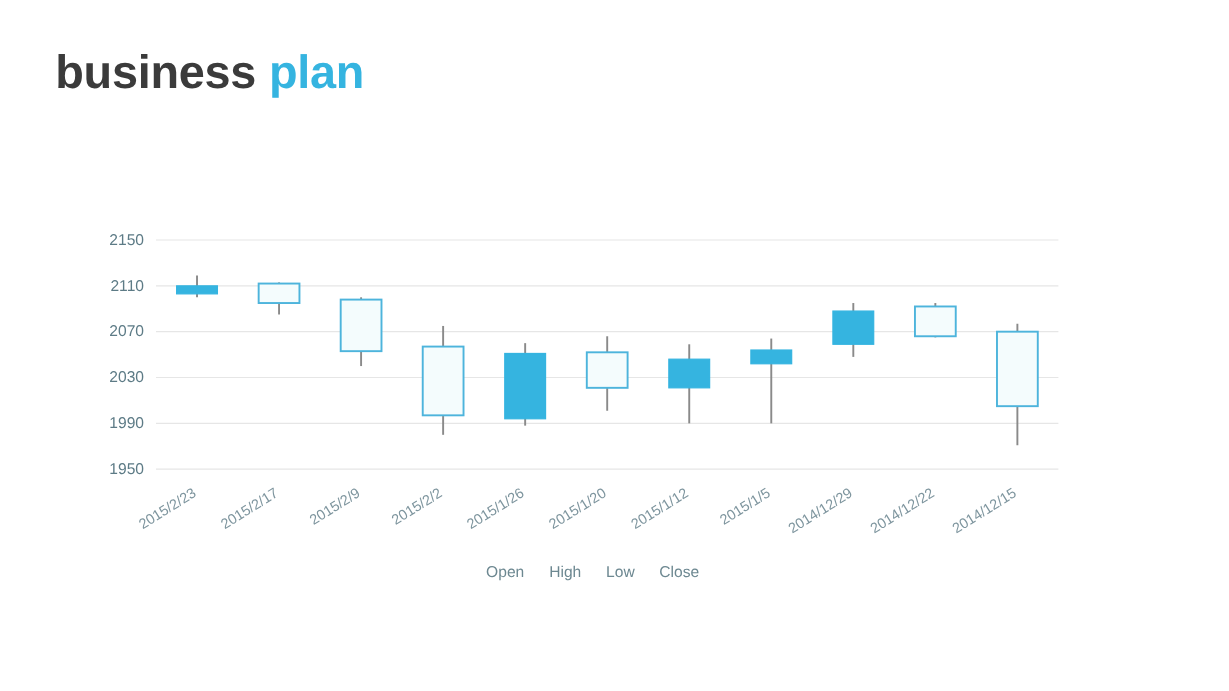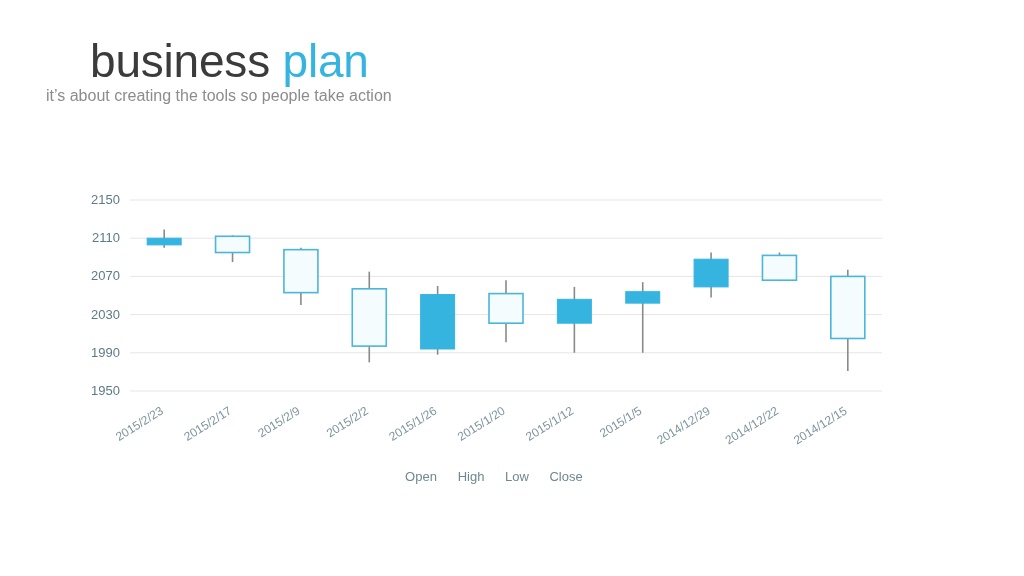--- a/index.html
+++ b/index.html
@@ -17,27 +17,26 @@
   }
 
   
   .header {
     position: absolute;
     left: 46px;
     top: 40px;
     width: 900px;
   }
   .title {
-    font-size: 46px;
+    font-size: 39px;
     line-height: 42px;
-    font-weight: 400;
+    font-weight: 700;
     color: #3b3b3b;
     letter-spacing: -0.2px;
     white-space: nowrap;
-    margin-left: 44px;
   }
   .title .accent {
     color: #35b4e0;
   }
   .subtitle {
     margin-top: 4px;
     font-size: 16px;
     line-height: 20px;
     color: #8c8c8c;
     font-weight: 400;
@@ -72,21 +71,20 @@
     font-family: "Liberation Sans", sans-serif;
     font-size: 13px;
     fill: #6d8891;
   }
 </style>
 </head>
 <body>
 
 <div class="header">
   <div class="title"><span>business </span><span class="accent">plan</span></div>
-  <div class="subtitle">it’s about creating the tools so people take action</div>
 </div>
 
 <div class="chart-area">
   <svg class="chart-svg" width="1024" height="576" viewBox="0 0 1024 576">
     <g id="gridlines">
         <line x1="130" x2="882" y1="200" y2="200" stroke="#e6e6e6" stroke-width="1"></line>
         <line x1="130" x2="882" y1="238.2" y2="238.2" stroke="#e6e6e6" stroke-width="1"></line>
         <line x1="130" x2="882" y1="276.4" y2="276.4" stroke="#e6e6e6" stroke-width="1"></line>
         <line x1="130" x2="882" y1="314.6" y2="314.6" stroke="#e6e6e6" stroke-width="1"></line>
         <line x1="130" x2="882" y1="352.8" y2="352.8" stroke="#e6e6e6" stroke-width="1"></line>

